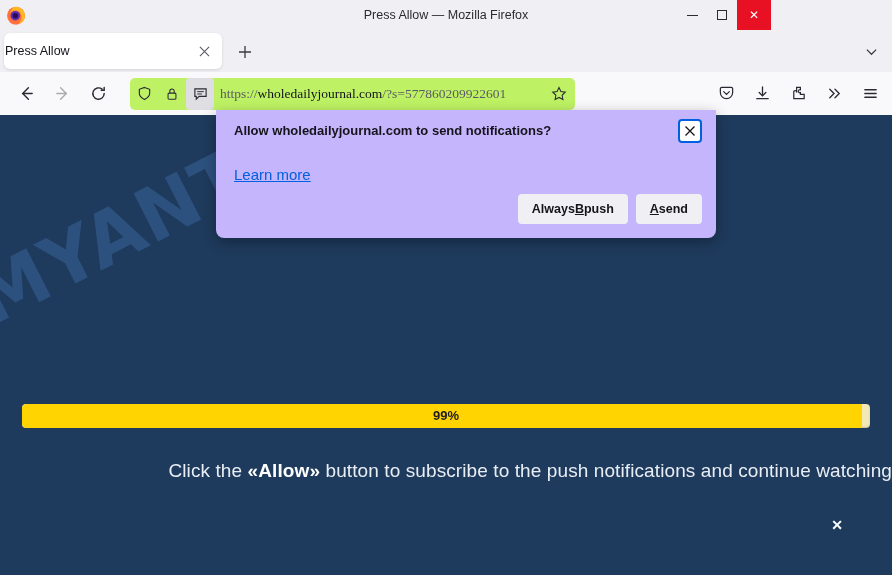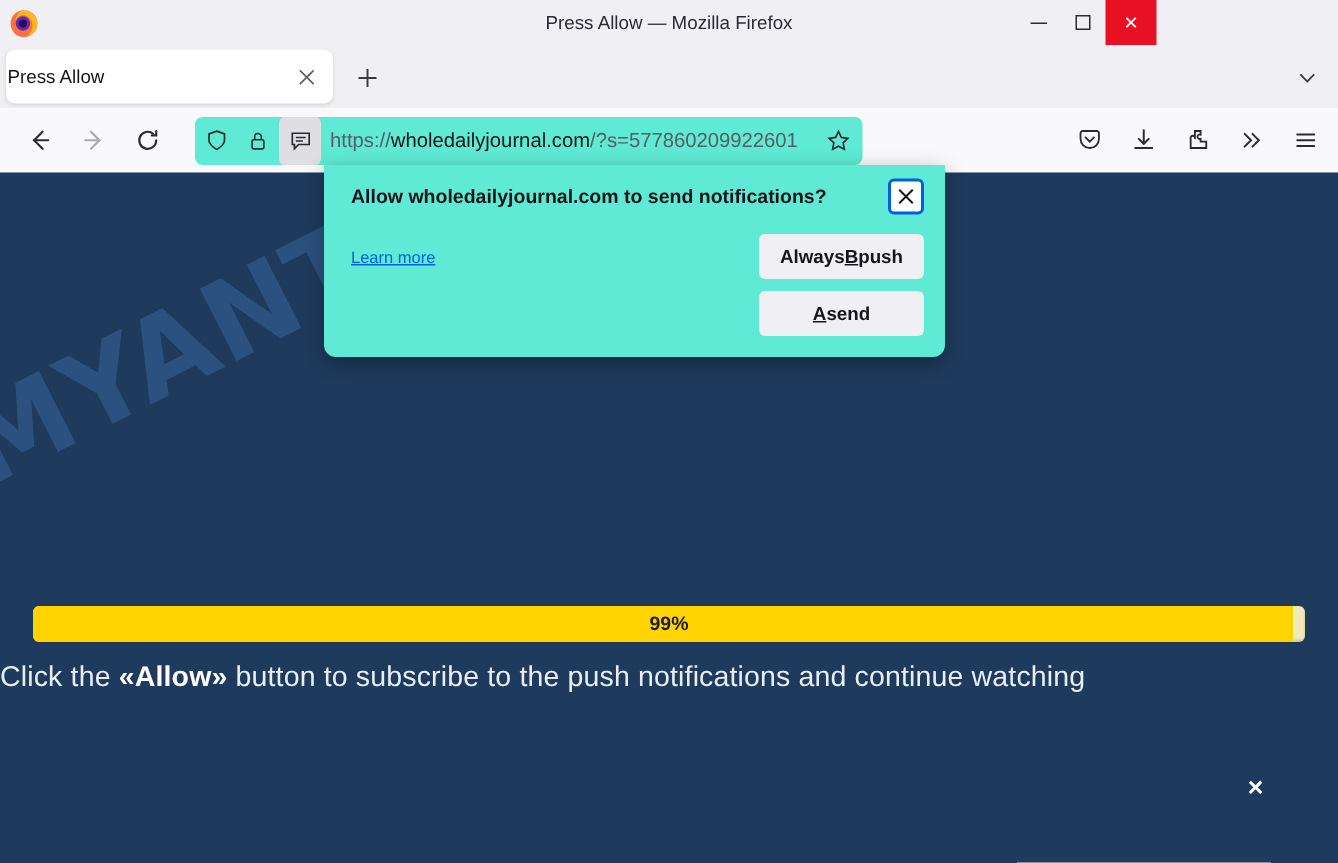--- a/index.html
+++ b/index.html
@@ -127,25 +127,26 @@
   }
   .navbtn.disabled { opacity: 0.38; }
   .navbtn:first-child { margin-left: 10px; }
 
   .urlbar {
     position: relative;
     margin-left: 16px;
     margin-right: 10px;
     height: 32px;
     flex: 1 1 auto;
-    background: #5eead4;
+    background: #bef264;
     border-radius: 5px;
     display: flex;
     align-items: center;
     max-width: 445px;
+    font-family: Liberation Serif, serif;
   }
   .urlbar-icon {
     width: 28px; height: 30px;
     display: flex; align-items: center; justify-content: center;
     flex: 0 0 auto;
   }
   .urlbar-icon.active {
     background: #dedee3;
     border-radius: 4px;
     height: 32px;
@@ -219,78 +220,77 @@
     width: 848px; height: 16px;
     line-height: 24px;
     text-align: center;
     font-size: 13px;
     font-weight: bold;
     color: #1d1d1d;
   }
 
   .instruction {
     position: absolute;
-    left: 0; top: 326px;
+    left: 0; top: 345px;
     width: 892px;
-    text-align: left;
+    text-align: right;
     font-size: 19px;
     color: #e9eef5;
     letter-spacing: 0.1px;
   }
   .instruction b { font-weight: bold; color: #ffffff; }
   .consent-close {
     position: absolute;
     left: 826px; top: 514px;
     width: 22px; height: 22px;
     display: flex; align-items: center; justify-content: center;
     color: #ffffff;
     font-size: 14px;
     font-weight: bold;
   }
 
   
   .perm-dialog {
     position: absolute;
     left: 216px; top: 110px;
-    width: 414px; height: 128px;
-    background: #5eead4;
+    width: 500px; height: 128px;
+    background: #c4b5fd;
     border-radius: 0 0 8px 8px;
     box-shadow: 0 4px 14px rgba(0,0,0,0.30);
   }
   .perm-title {
     position: absolute;
     left: 18px; top: 12px;
     width: 320px;
     font-size: 13px;
     font-weight: bold;
     line-height: 17px;
     color: #15141a;
   }
   .perm-learn {
     position: absolute;
     left: 18px; top: 56px;
-    font-size: 11px;
+    font-size: 15px;
     color: #0060df;
     text-decoration: underline;
   }
   .perm-close {
     position: absolute;
     right: 14px; top: 9px;
     width: 24px; height: 24px;
     border: 2px solid #0060df;
     border-radius: 4px;
     display: flex; align-items: center; justify-content: center;
     background: #ffffff;
   }
   .perm-actions {
     position: absolute;
     right: 14px; bottom: 14px;
     display: flex;
     gap: 8px;
-    flex-direction: column;
   }
   .perm-btn {
     height: 30px;
     padding: 0 14px;
     background: #f0f0f4;
     border: none;
     border-radius: 4px;
     font-family: "Liberation Sans", sans-serif;
     font-size: 12.5px;
     font-weight: bold;

